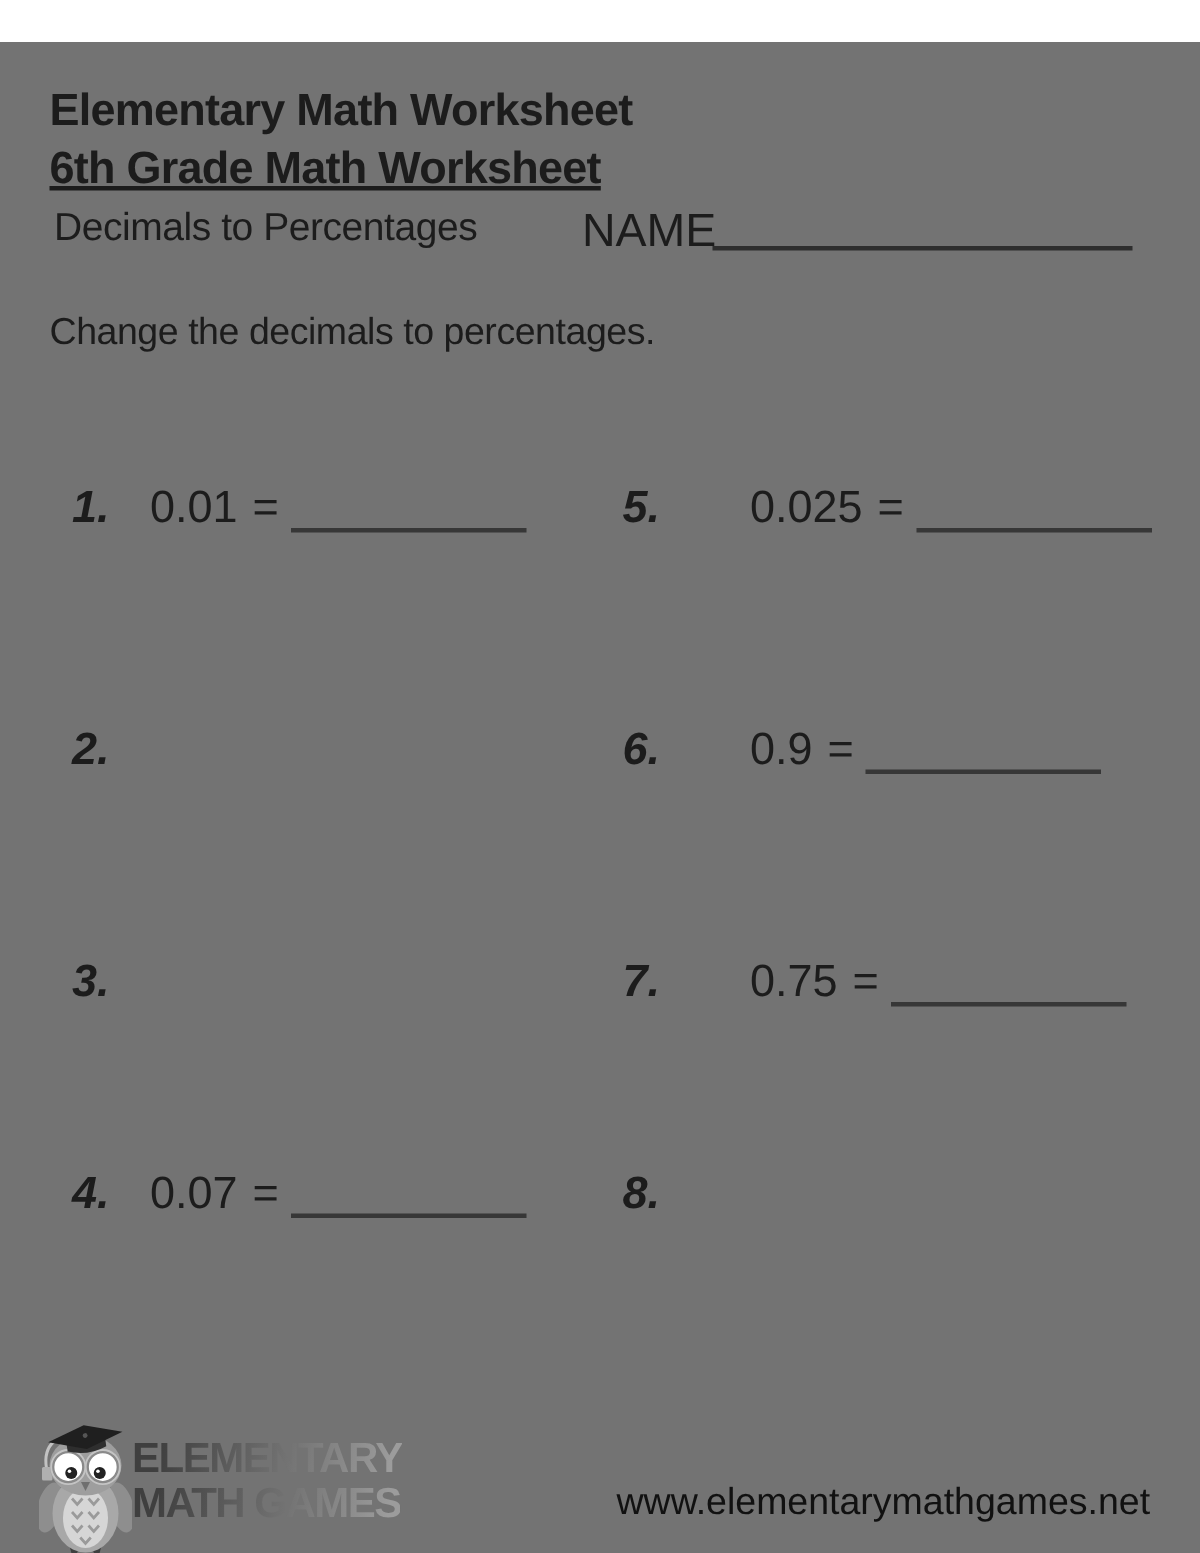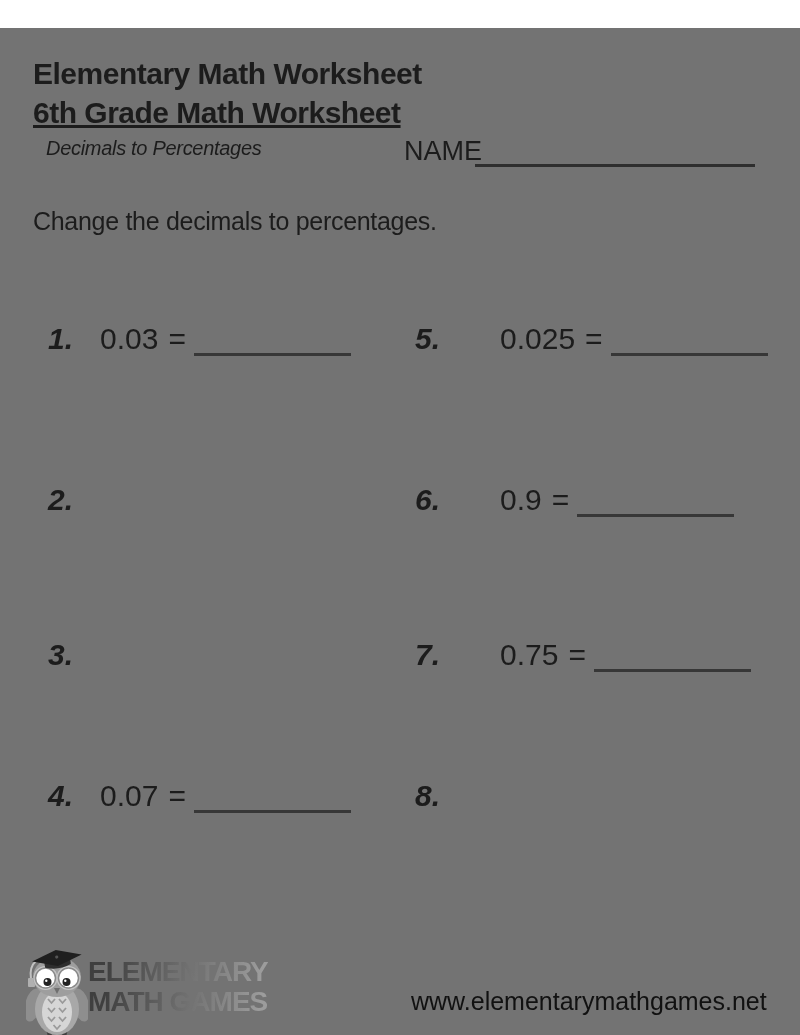--- a/index.html
+++ b/index.html
@@ -5,22 +5,22 @@
   html, body { margin:0; padding:0; background:#ffffff; }
   .page {
     position:relative; width:800px; height:1035px; background:#737373;
     font-family:"Liberation Sans", sans-serif; color:#1c1c1c; overflow:hidden;margin-top:28px;
   }
   .abs { position:absolute; line-height:1; white-space:nowrap; }
 
   
   .title1 { left:33px; top:31px;  font-size:30px; font-weight:bold; letter-spacing:-0.5px; }
   .title2 { left:33px; top:70px;  font-size:30px; font-weight:bold; letter-spacing:-0.5px;text-decoration:underline; }
-  .subtitle { left:46px; top:110px; font-size:20px; letter-spacing:-0.3px;font-style:italic; }
-  .name-label { left:404px; top:110px; font-size:27px; }
+  .subtitle { left:36px; top:110px; font-size:26px; letter-spacing:-0.3px; }
+  .name-label { left:388px; top:110px; font-size:31px; }
   .name-line { left:475px; top:136px; width:280px; height:3px; background:#2e2e2e; position:absolute; }
 
   
   .instruction { left:33px; top:181px; font-size:25px; letter-spacing:-0.3px; }
 
   
   .problem { position:absolute; left:0; width:800px; height:42px; font-size:30px; }
   .row-1 { top:296px; } .row-2 { top:457px; } .row-3 { top:612px; } .row-4 { top:753px; }
   .pnum  { position:absolute; font-weight:bold; font-style:italic; line-height:1; }
   .pcontent { position:absolute; line-height:1; white-space:nowrap; }
@@ -52,21 +52,21 @@
   <div class="abs title1">Elementary Math Worksheet</div>
   <div class="abs title2">6th Grade Math Worksheet</div>
   <div class="abs subtitle">Decimals to Percentages</div>
   <div class="abs name-label">NAME</div>
   <div class="name-line"></div>
 
   <div class="abs instruction">Change the decimals to percentages.</div>
 
   <div class="problem row-1">
     <span class="pnum col-left-n" style="left:48px; position:absolute; font-weight:bold; font-style:italic;">1.</span>
-    <span class="pcontent" style="left:100px;"><span>0.03</span><span class="peq">=</span><span class="blank"></span></span>
+    <span class="pcontent" style="left:100px;"><span>0.01</span><span class="peq">=</span><span class="blank"></span></span>
   </div>
   <div class="problem row-1">
     <span class="pnum" style="left:415px;">5.</span>
     <span class="pcontent" style="left:500px;"><span>0.025</span><span class="peq">=</span><span class="blank"></span></span>
   </div>
 
   <div class="problem row-2">
     <span class="pnum" style="left:48px;">2.</span>
   </div>
   <div class="problem row-2">

